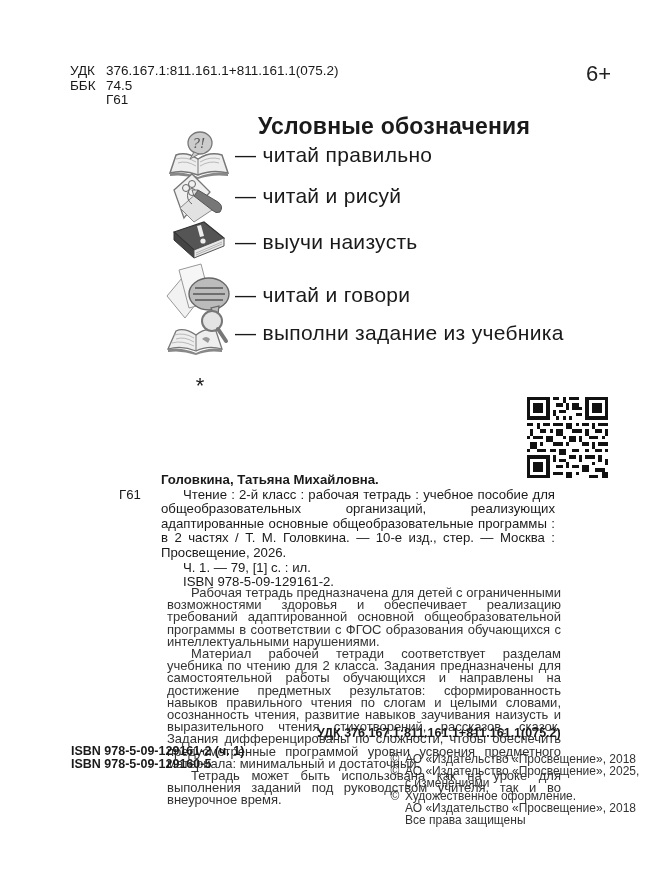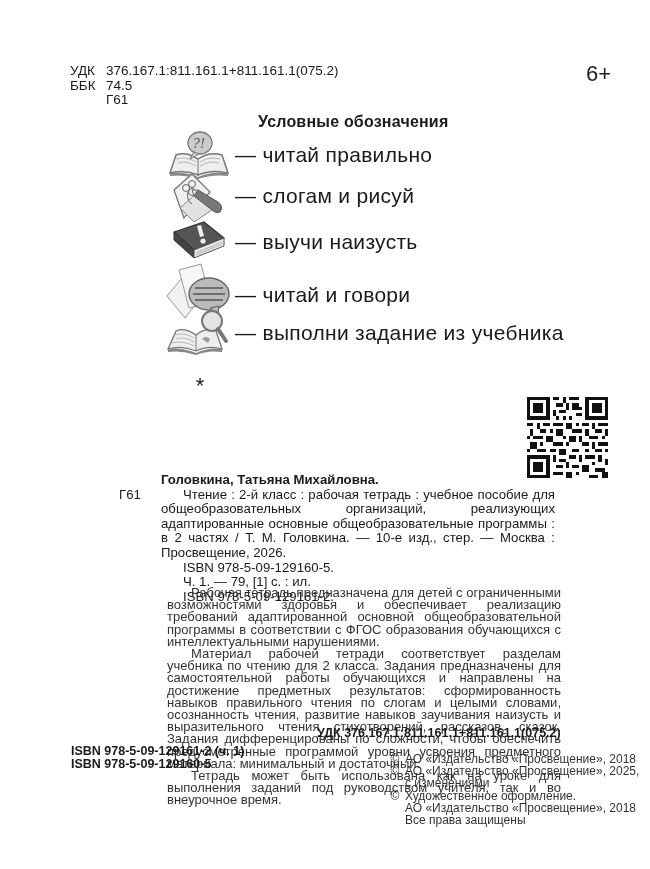--- a/index.html
+++ b/index.html
@@ -5,21 +5,21 @@
   html, body { margin: 0; padding: 0; background: #ffffff; }
   body {
     width: 650px; height: 869px; position: relative; overflow: hidden;
     font-family: "Liberation Sans", sans-serif; color: #1a1a1a;
   }
   .abs { position: absolute; }
   .udk-top { left: 70px; top: 64px; font-size: 13.5px; line-height: 14.5px; }
   .udk-top .row { display: flex; }
   .udk-top .lbl { width: 36px; }
   .age { left: 586px; top: 61px; font-size: 22px; color: #222; }
-  .legend-title { left: 258px; top: 113px; font-size: 16px; font-weight: bold; letter-spacing: 0.2px; }
+  .legend-title { left: 258px; top: 113px; font-size: 23px; font-weight: bold; letter-spacing: 0.2px; }
   .legend-item { left: 165px; display: flex; align-items: center; }
   .legend-item .ico { width: 66px; height: 56px; display: flex; align-items: center; justify-content: center; }
   .legend-item .txt { font-size: 21px; margin-left: 4px; letter-spacing: 0.3px; }
   .qr { left: 527px; top: 397px; width: 81px; height: 81px; }
   .biblio { left: 119px; top: 473px; width: 436px; font-size: 13.2px; line-height: 14.6px; }
   .biblio .author { font-weight: bold; padding-left: 42px; }
   .biblio .rowg { display: flex; }
   .biblio .g61 { width: 42px; flex: none; }
   .biblio .body { flex: 1; text-align: justify; }
   .biblio .indent { text-indent: 22px; }
@@ -75,21 +75,21 @@
       <path d="M8 22 L26 6 L44 24 L30 40 Q22 44 18 50 Z" fill="#f0f0f0" stroke="#777" stroke-width="1.3"></path>
       <path d="M14 40 L32 24 L46 42 L28 54 Z" fill="#e2e2e2" stroke="#888" stroke-width="1"></path>
       <circle cx="20" cy="20" r="3.5" fill="none" stroke="#666" stroke-width="1"></circle>
       <circle cx="26" cy="16" r="3.5" fill="none" stroke="#666" stroke-width="1"></circle>
       <circle cx="26" cy="24" r="3.5" fill="none" stroke="#666" stroke-width="1"></circle>
       <path d="M22 24 Q20 32 26 36" stroke="#666" fill="none" stroke-width="1"></path>
       <path d="M32 22 L52 34 Q58 38 54 44 Q50 46 46 42 L28 28 Z" fill="#777" stroke="#555" stroke-width="1"></path>
       <path d="M32 22 L26 22 L28 28Z" fill="#ddd" stroke="#555" stroke-width="0.8"></path>
     </svg>
   </span>
-  <span class="txt">— слогам и рисуй</span>
+  <span class="txt">— читай и рисуй</span>
 </div>
 
 <div class="abs legend-item" style="top:214px">
   <span class="ico">
     <svg width="64" height="52" viewBox="0 0 64 52">
       <path d="M8 16 L38 6 L58 22 L28 34 Z" fill="#555" stroke="#333" stroke-width="1.2"></path>
       <path d="M8 16 L28 34 L28 42 L8 24 Z" fill="#444" stroke="#333" stroke-width="1"></path>
       <path d="M28 34 L58 22 L58 30 L28 42 Z" fill="#e8e8e8" stroke="#555" stroke-width="1"></path>
       <path d="M30 37 L56 26 M30 39 L56 28" stroke="#999" stroke-width="0.7"></path>
       <path d="M31 10 L35 9 L38 20 L34 21 Z" fill="#eee"></path>
@@ -149,21 +149,20 @@
     </g>
   </svg>
 </div>
 
 <div class="abs biblio">
   <div class="author">Головкина, Татьяна Михайловна.</div>
   <div class="rowg">
     <span class="g61">Г61</span>
     <div class="body indent">Чтение : 2-й класс : рабочая тетрадь : учебное пособие для общеобразовательных организаций, реализующих адаптированные основные общеобразовательные программы : в 2 частях / Т. М. Головкина. — 10-е изд., стер. — Москва : Просвещение, 2026.</div>
   </div>
-  <div class="isbn-line">ISBN 978-5-09-129160-5.</div>
   <div class="isbn-line">Ч. 1. — 79, [1] с. : ил.</div>
   <div class="isbn-line">ISBN 978-5-09-129161-2.</div>
 </div>
 
 <div class="abs annot">
   <p>Рабочая тетрадь предназначена для детей с ограниченными возможностями здоровья и обеспечивает реализацию требований адаптированной основной общеобразовательной программы в соответствии с ФГОС образования обучающихся с интеллектуальными нарушениями.</p>
   <p>Материал рабочей тетради соответствует разделам учебника по чтению для 2 класса. Задания предназначены для самостоятельной работы обучающихся и направлены на достижение предметных результатов: сформированность навыков правильного чтения по слогам и целыми словами, осознанность чтения, развитие навыков заучивания наизусть и выразительного чтения стихотворений, рассказов, сказок. Задания дифференцированы по сложности, чтобы обеспечить предусмотренные программой уровни усвоения предметного материала: минимальный и достаточный.</p>
   <p>Тетрадь может быть использована как на уроке для выполнения заданий под руководством учителя, так и во внеурочное время.</p>
 </div>
 

